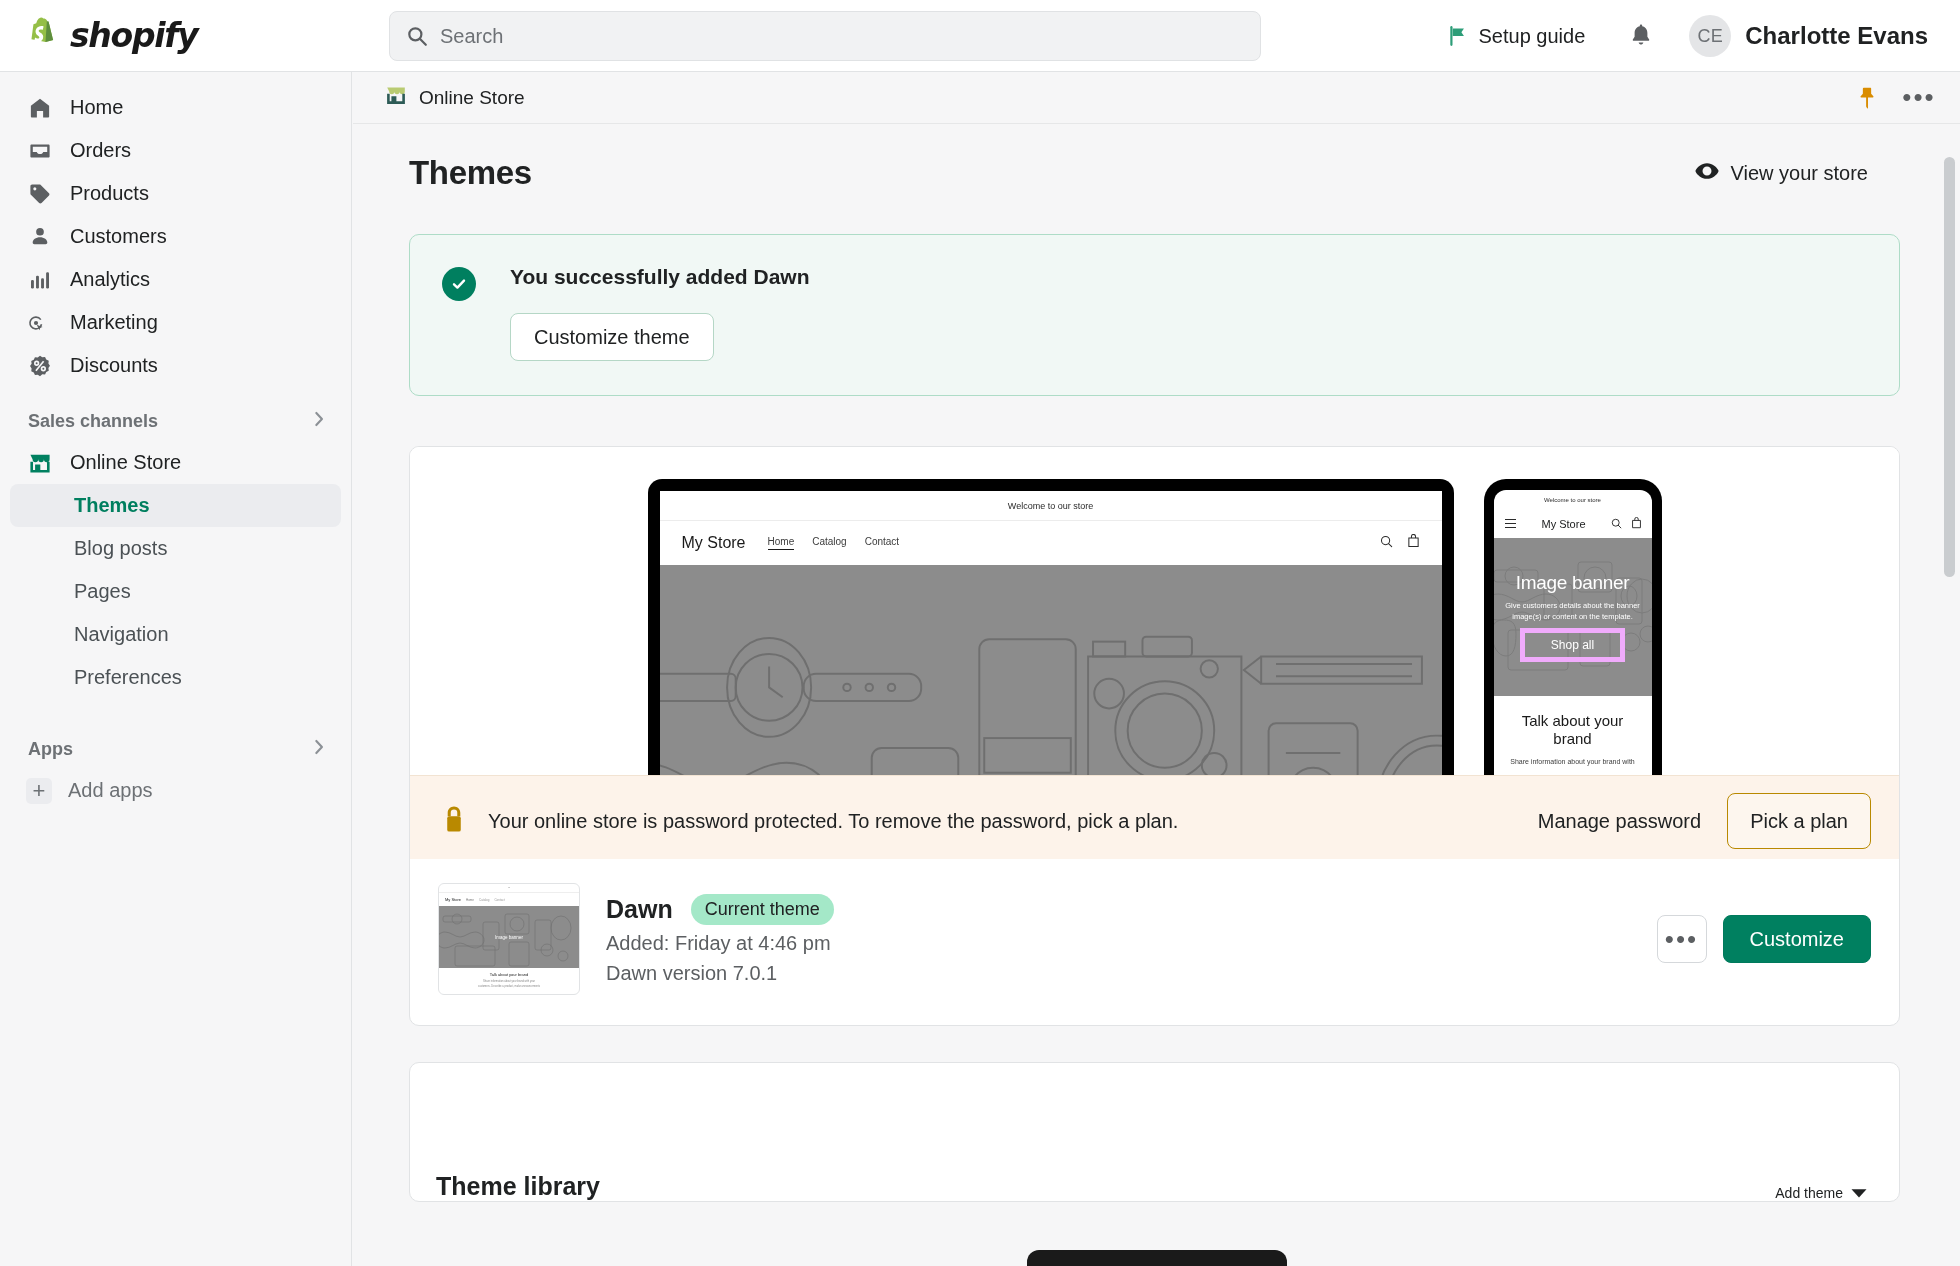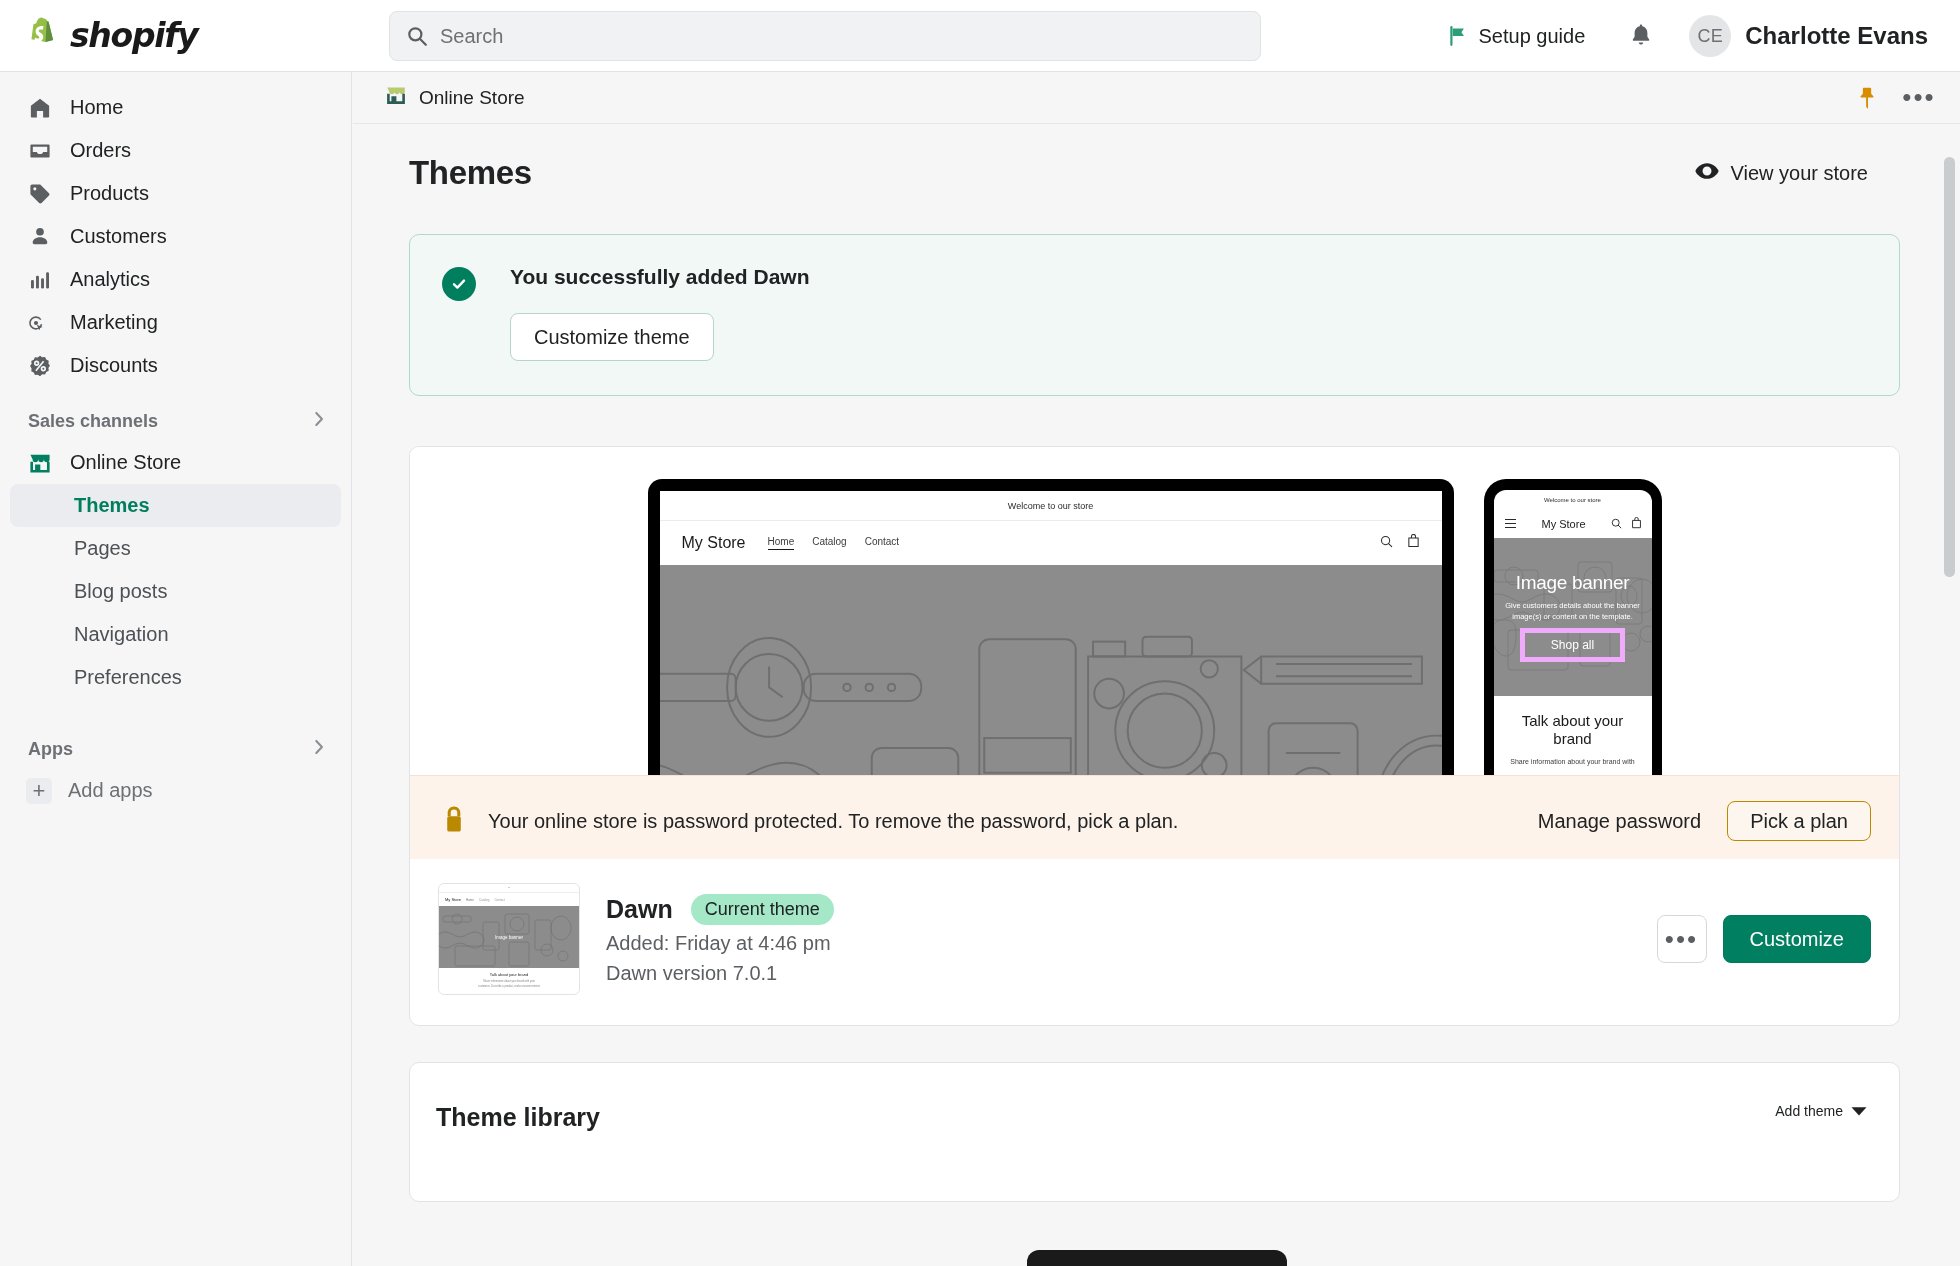--- a/index.html
+++ b/index.html
@@ -234,21 +234,21 @@
     border-top: 1px solid #f2e3d2;
     border-bottom: 1px solid #f2e3d2;
     display: flex; align-items: center; gap: 22px;
     padding: 0 28px 0 32px;
     z-index: 5;
   }
   .pw-text { font-size: 20px; color: #202223; }
   .pw-right { margin-left: auto; display: flex; align-items: center; gap: 26px; }
   .link-btn { font-size: 20px; color: #202223; cursor: pointer; }
   .btn-pickplan {
-    height: 40px; padding: 0 22px; display:flex; align-items:center; justify-content:center;
+    height: 56px; padding: 0 22px; display:flex; align-items:center; justify-content:center;
     background:#fdf6ee; border:1px solid #b98900; border-radius: 8px;
     font-size: 20px; color:#202223; cursor:pointer;
   }
 
   .theme-row {
     display: flex; align-items: center;
     padding: 24px 28px 30px 28px;
     gap: 26px;
   }
   .thumb {
@@ -278,21 +278,21 @@
     border-radius: 8px; font-size: 20px; font-weight: 500;
     display:flex;align-items:center;justify-content:center; cursor:pointer;
     border: 1px solid #007a5c;
   }
 
   .library-card {
     margin: 36px 60px 0 56px;
     background:#fff; border:1px solid #e1e3e5; border-radius:10px;
     height: 140px;
     padding: 40px 32px 0 26px;
-    display:flex; align-items:flex-start;
+    display:flex; align-items:flex-end;
   }
   .library-title { font-size: 25px; font-weight: 600; color:#202223; }
   .add-theme {
     margin-left:auto; display:flex; align-items:center; gap: 8px;
     font-size: 14px; color:#202223; cursor:pointer;
   }
 
   
   .vscroll {
     position:absolute; right:4px; top:53px; width: 14px; height: 1080px;
@@ -441,24 +441,24 @@
         <path d="M3.4 8.8v8.8h4.3v-5.1h2.4v5.1h8.5V8.8" fill="none" stroke="#008060" stroke-width="2.4"></path>
       </svg>
     </span>
     <span>Online Store</span>
   </div>
 
   <div class="sub-item selected">
     <span>Themes</span>
   </div>
   <div class="sub-item">
+    <span>Blog posts</span>
+  </div>
+  <div class="sub-item">
     <span>Pages</span>
-  </div>
-  <div class="sub-item">
-    <span>Blog posts</span>
   </div>
   <div class="sub-item">
     <span>Navigation</span>
   </div>
   <div class="sub-item">
     <span>Preferences</span>
   </div>
 
   <div class="spacer-lg"></div>
 

